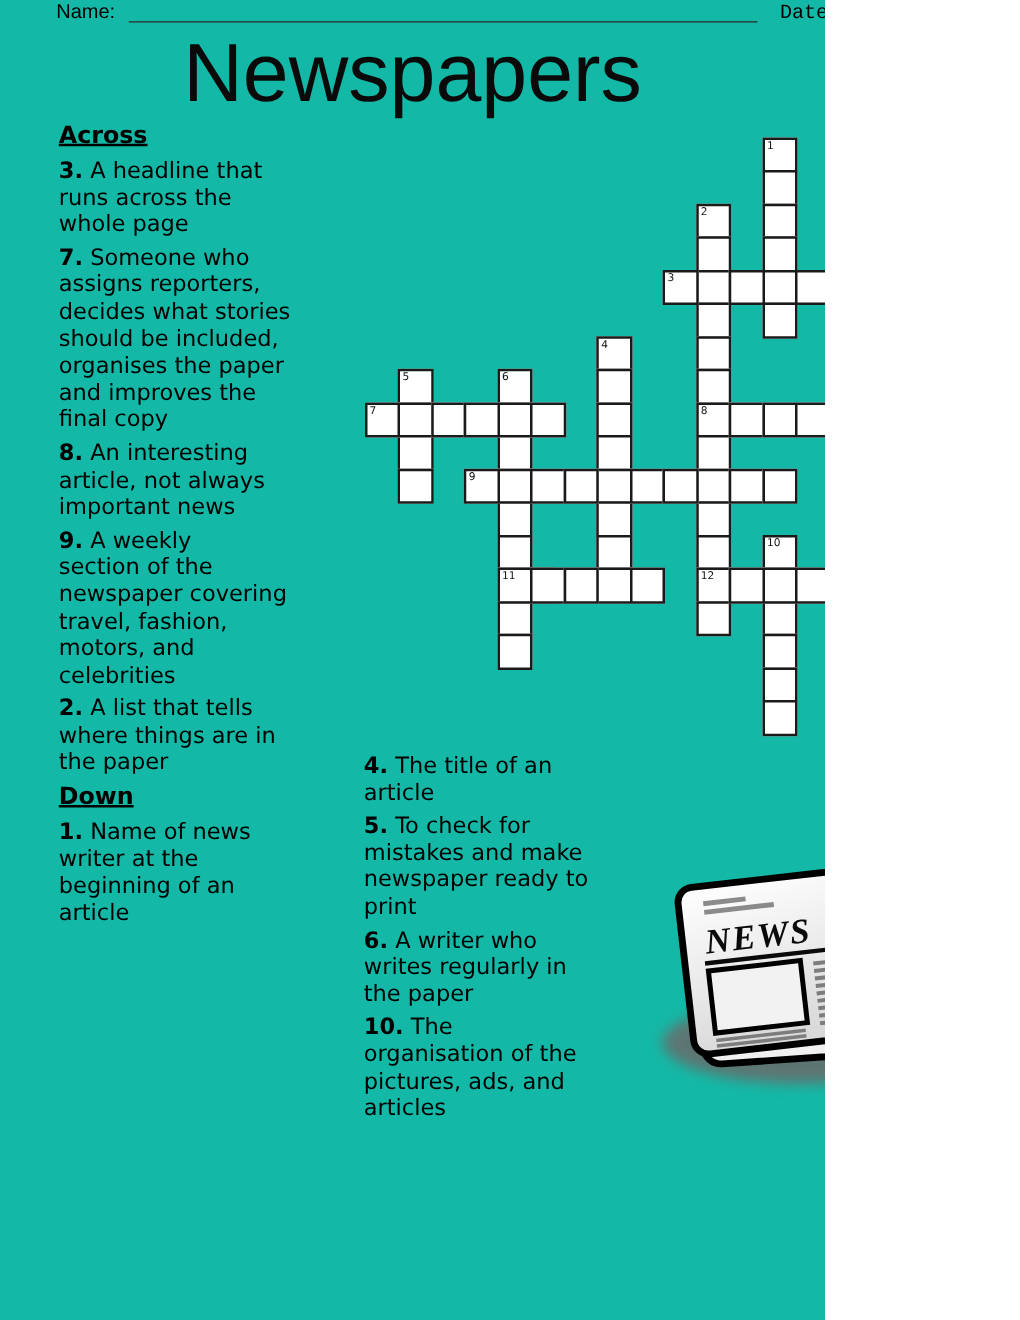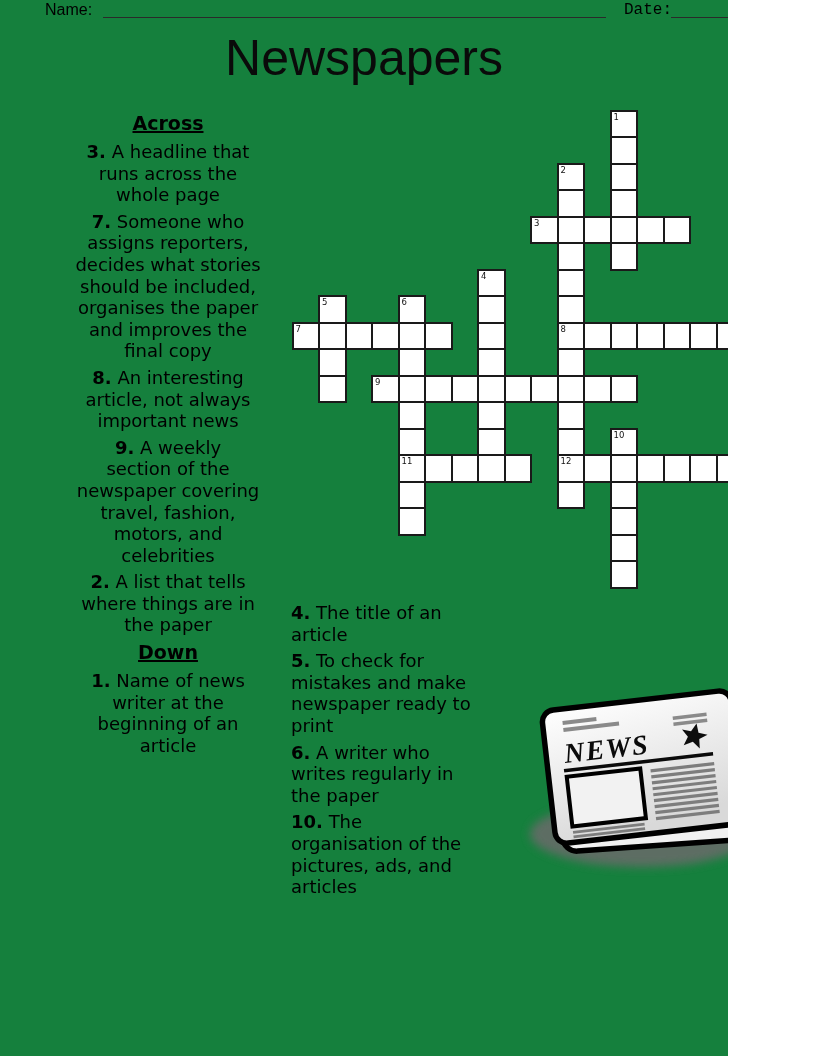--- a/index.html
+++ b/index.html
@@ -1,37 +1,37 @@
 <!DOCTYPE html>
 <html><head>
 <meta charset="utf-8">
 <style>
   html,body{margin:0;padding:0;background:#fff;}
-  .page{position:relative;width:728px;height:1056px;background:#15803d;overflow:hidden;
+  .page{position:relative;width:660px;height:1056px;background:#14b8a6;overflow:hidden;
         font-family:"Liberation Sans",sans-serif;color:#000;}
 
   
   .hdr-label{position:absolute;top:1px;font-size:16px;color:#000;}
   .write-line{position:absolute;top:2px;height:15px;border-bottom:1.7px solid #2a2a2a;}
 
   
   .title{position:absolute;top:30px;left:0;right:0;text-align:center;
-         font-size:50px;line-height:56px;font-weight:400;color:#0a0a0a;
+         font-size:66px;line-height:56px;font-weight:400;color:#0a0a0a;
          font-family:"Liberation Sans",sans-serif;}
 
   
   #grid{position:absolute;left:291.5px;top:109.5px;width:479px;height:479px;}
   .cell{position:absolute;width:28.5px;height:28.5px;box-sizing:border-box;
         border:2px solid #1a1a1a;background:#ffffff;}
   .cellnum{position:absolute;top:0;left:2px;
            font:8.5px/10px "DejaVu Sans",sans-serif;color:#111;}
 
   
   .clue-col{position:absolute;font-family:"DejaVu Sans",sans-serif;}
-  #col1{left:47px;top:112px;width:242px;text-align:center;}
+  #col1{left:47px;top:97px;width:242px;}
   #col2{left:291px;top:598px;width:252px;}
   .clue-head{font:bold 19px/22px "DejaVu Sans",sans-serif;margin:0 0 7px 0;
              text-decoration:underline;text-decoration-thickness:2px;color:#000;}
   .clue{margin:4px 0 5px 0;font:18px/21.6px "DejaVu Sans",sans-serif;color:#000;}
   .clue-num{font-weight:bold;}
   .clue-text{white-space:pre-line;}
 
   
   #news-art{position:absolute;left:520px;top:676px;}
 </style>

